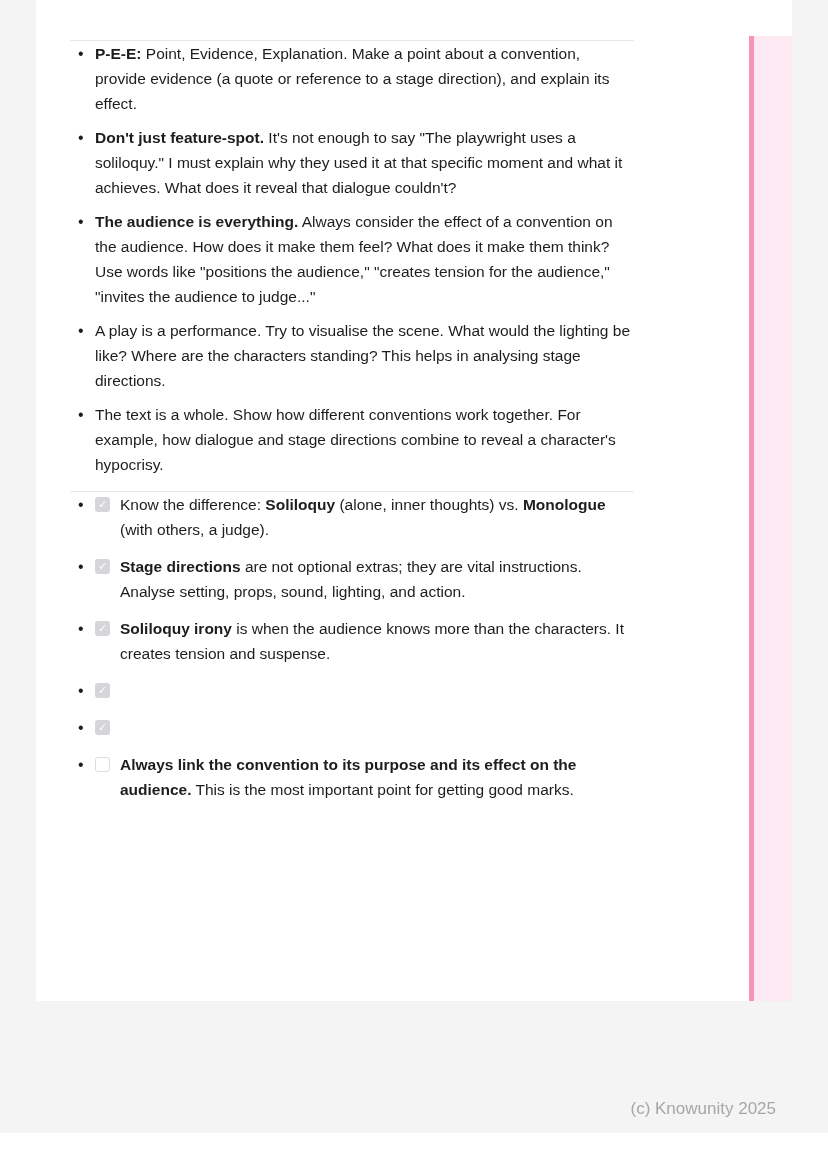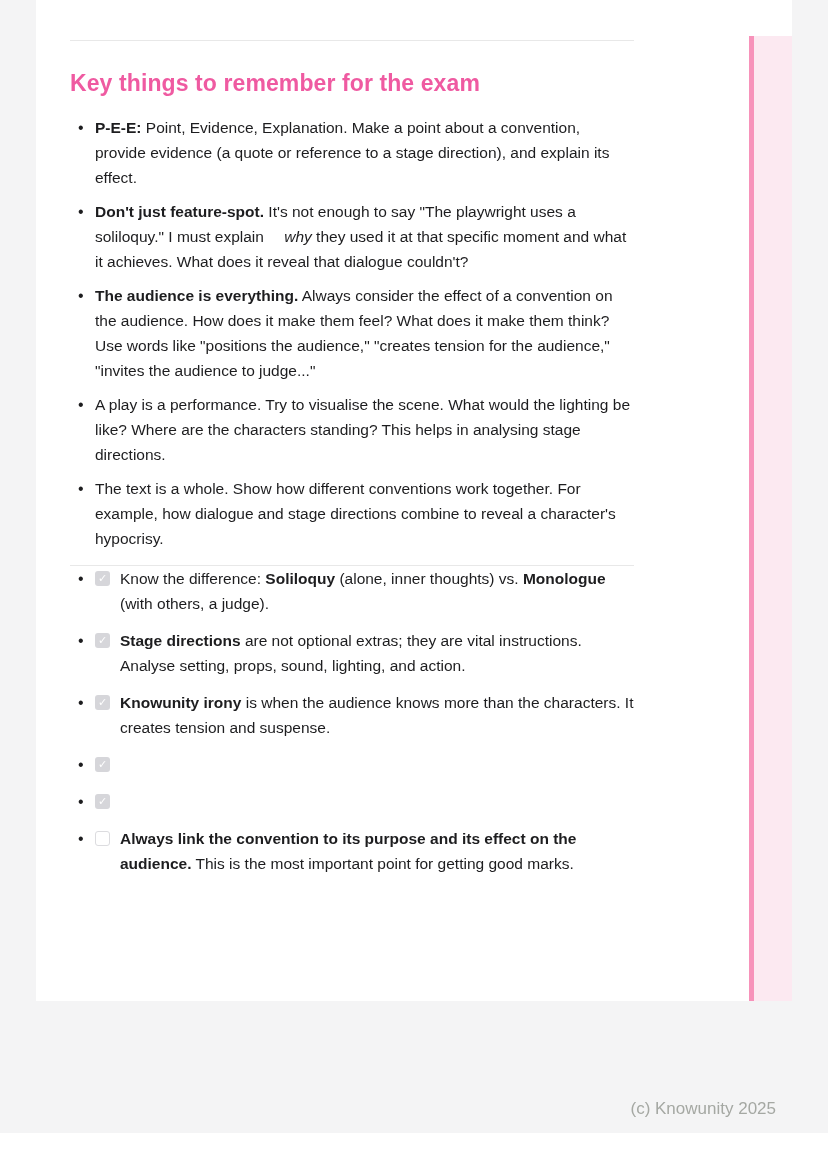--- a/index.html
+++ b/index.html
@@ -37,21 +37,21 @@
   ul.item-list li{display:flex;align-items:flex-start;margin-bottom:9px;}
   ul.check-list li{margin-bottom:12px;}
   .bullet{
     flex:0 0 25px;box-sizing:border-box;padding-left:8px;
     font-size:16px;line-height:25px;color:#1d1d1f;
   }
   .item-text{
     margin:0;font-size:15.5px;line-height:25px;color:#1d1d1f;
   }
   .seg-b{font-weight:700;}
-  .seg-i{font-style:italic;margin-left:16px;}
+  .seg-i{}
   .checkbox{
     flex:0 0 15px;width:15px;height:15px;border-radius:3px;
     margin:5px 10px 0 0;position:relative;box-sizing:border-box;
   }
   .checkbox[data-checked="true"]{background:#d6d6da;}
   .checkbox[data-checked="true"]::after{
     content:"\2713";position:absolute;left:0;top:0;right:0;bottom:0;
     color:#ffffff;font-size:11px;line-height:15px;text-align:center;font-weight:700;
   }
   .checkbox[data-checked="false"]{
@@ -70,21 +70,20 @@
 
 <div class="page-card">
 
   <div class="accent-bar"></div>
   <div class="accent-margin"></div>
 
   <div class="content">
 
     <hr class="rule top">
 
-    <h1 class="section-heading">Key things to remember for the exam</h1>
 
     <ul class="item-list">
 
       <li>
         <span class="bullet">•</span>
         <p class="item-text"><span class="seg-b">P-E-E:</span><span> Point, Evidence, Explanation. Make a point about a convention, provide evidence (a quote or reference to a stage direction), and explain its effect.</span></p>
       </li>
 
       <li>
         <span class="bullet">•</span>
@@ -121,21 +120,21 @@
 
       <li>
         <span class="bullet">•</span>
         <span class="checkbox" data-checked="true"></span>
         <p class="item-text"><span class="seg-b">Stage directions</span><span> are not optional extras; they are vital instructions. Analyse setting, props, sound, lighting, and action.</span></p>
       </li>
 
       <li>
         <span class="bullet">•</span>
         <span class="checkbox" data-checked="true"></span>
-        <p class="item-text"><span class="seg-b">Knowunity irony</span><span> is when the audience knows more than the characters. It creates tension and suspense.</span></p>
+        <p class="item-text"><span class="seg-b">Soliloquy irony</span><span> is when the audience knows more than the characters. It creates tension and suspense.</span></p>
       </li>
 
       <li>
         <span class="bullet">•</span>
         <span class="checkbox" data-checked="true"></span>
       </li>
 
       <li>
         <span class="bullet">•</span>
         <span class="checkbox" data-checked="true"></span>

